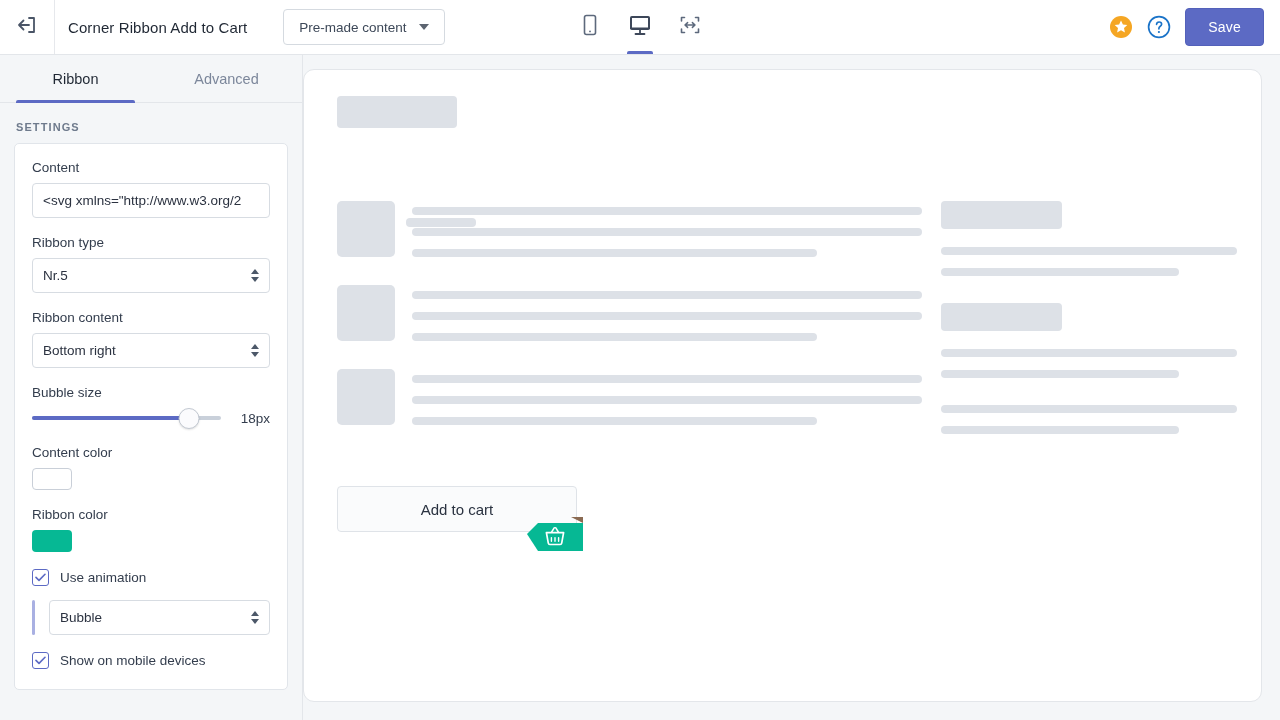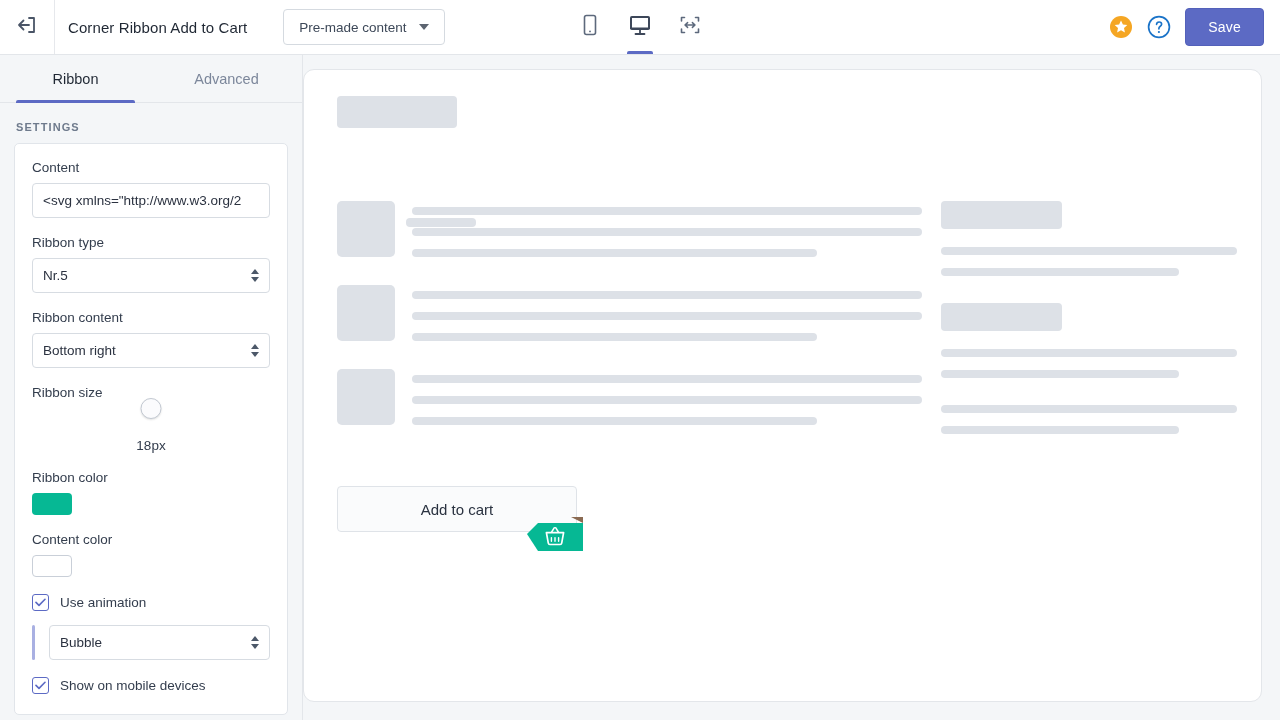--- a/index.html
+++ b/index.html
@@ -126,21 +126,21 @@
     display: flex; flex-direction: column; gap: 3px; align-items: center;
     color: #4c5869;
   }
   .stepper i {
     display: block; width: 0; height: 0;
     border-left: 4px solid transparent; border-right: 4px solid transparent;
   }
   .stepper i.up { border-bottom: 5px solid #4c5869; }
   .stepper i.dn { border-top: 5px solid #4c5869; }
 
-  .slider-row { display: flex; align-items: center; gap: 30px; flex-direction: column; }
+  .slider-row { display: flex; align-items: center; gap: 20px; }
   .slider { position: relative; flex: 1; height: 20px; display: flex; align-items: center; }
   .track { position: absolute; left: 0; right: 0; height: 4px; background: #c9d0da; border-radius: 3px; }
   .track-fill { position: absolute; left: 0; height: 4px; background: #5c6ac4; border-radius: 3px; width: 83%; }
   .thumb {
     position: absolute; left: 83%; transform: translateX(-50%);
     width: 21px; height: 21px; border-radius: 50%;
     background: #fbfbfd; border: 1px solid #c3c9d2;
     box-shadow: 0 1px 2px rgba(0,0,0,.12);
     cursor: pointer;
   }
@@ -317,39 +317,39 @@
             <div class="fselect">
               <span>Bottom right</span>
               <span class="stepper">
                   <i class="up"></i>
                   <i class="dn"></i>
                 </span>
             </div>
           </div>
 
           <div class="field">
-            <span class="flabel">Ribbon size</span>
+            <span class="flabel">Bubble size</span>
             <div class="slider-row">
               <div class="slider">
                 <div class="track"></div>
                 <div class="track-fill" style="width: 83%;"></div>
                 <div class="thumb" style="left: 83%;"></div>
               </div>
               <span class="slider-val">18px</span>
             </div>
           </div>
 
           <div class="field">
+            <span class="flabel">Content color</span>
+            <div class="swatch outline" style="background: rgb(255, 255, 255);"></div>
+          </div>
+
+          <div class="field">
             <span class="flabel">Ribbon color</span>
             <div class="swatch" style="background: rgb(6, 184, 148);"></div>
-          </div>
-
-          <div class="field">
-            <span class="flabel">Content color</span>
-            <div class="swatch outline" style="background: rgb(255, 255, 255);"></div>
           </div>
 
           <div class="checkrow">
             <span class="cbox">
               <svg width="11" height="9" viewBox="0 0 11 9">
                   <path d="M1 4.4 4 7.4 10 1.3" stroke="#5c6ac4" stroke-width="1.6" fill="none" stroke-linecap="round" stroke-linejoin="round"></path>
                 </svg>
             </span>
             <span class="checklabel">Use animation</span>
           </div>

